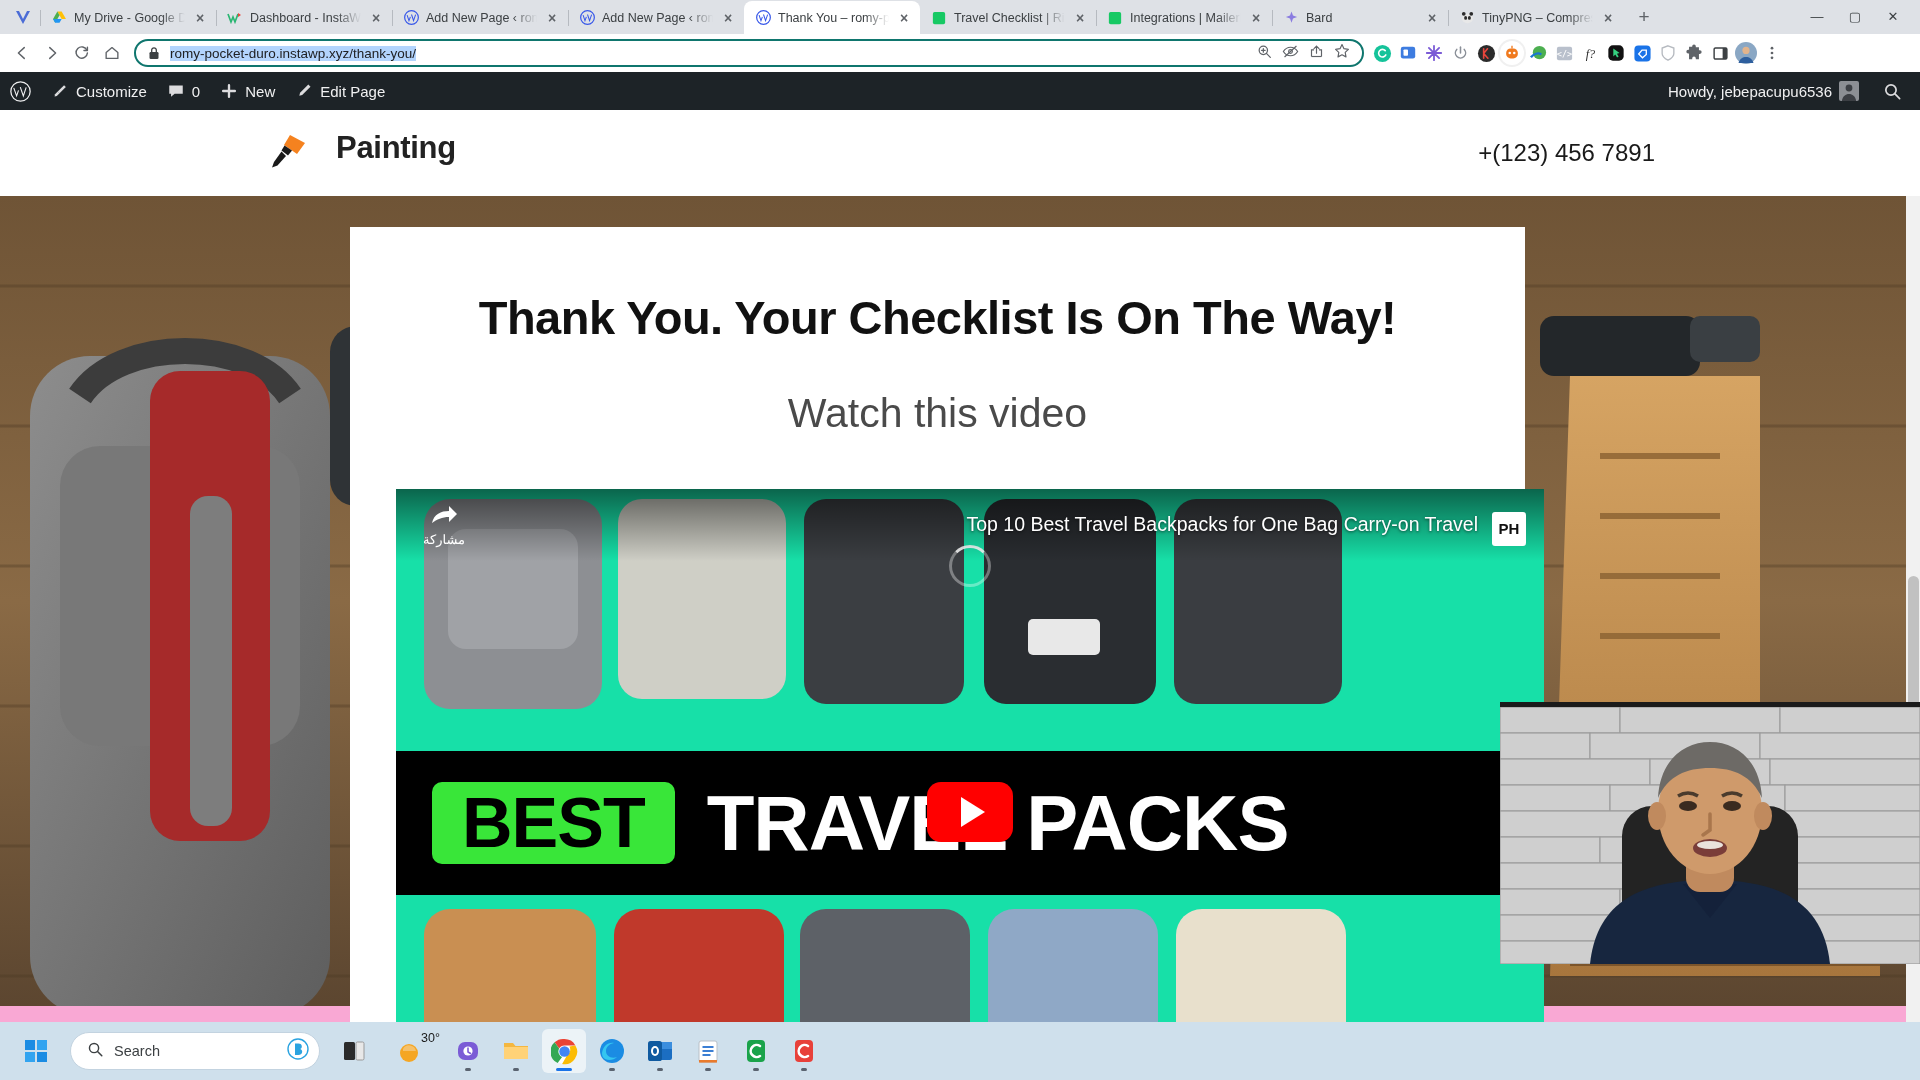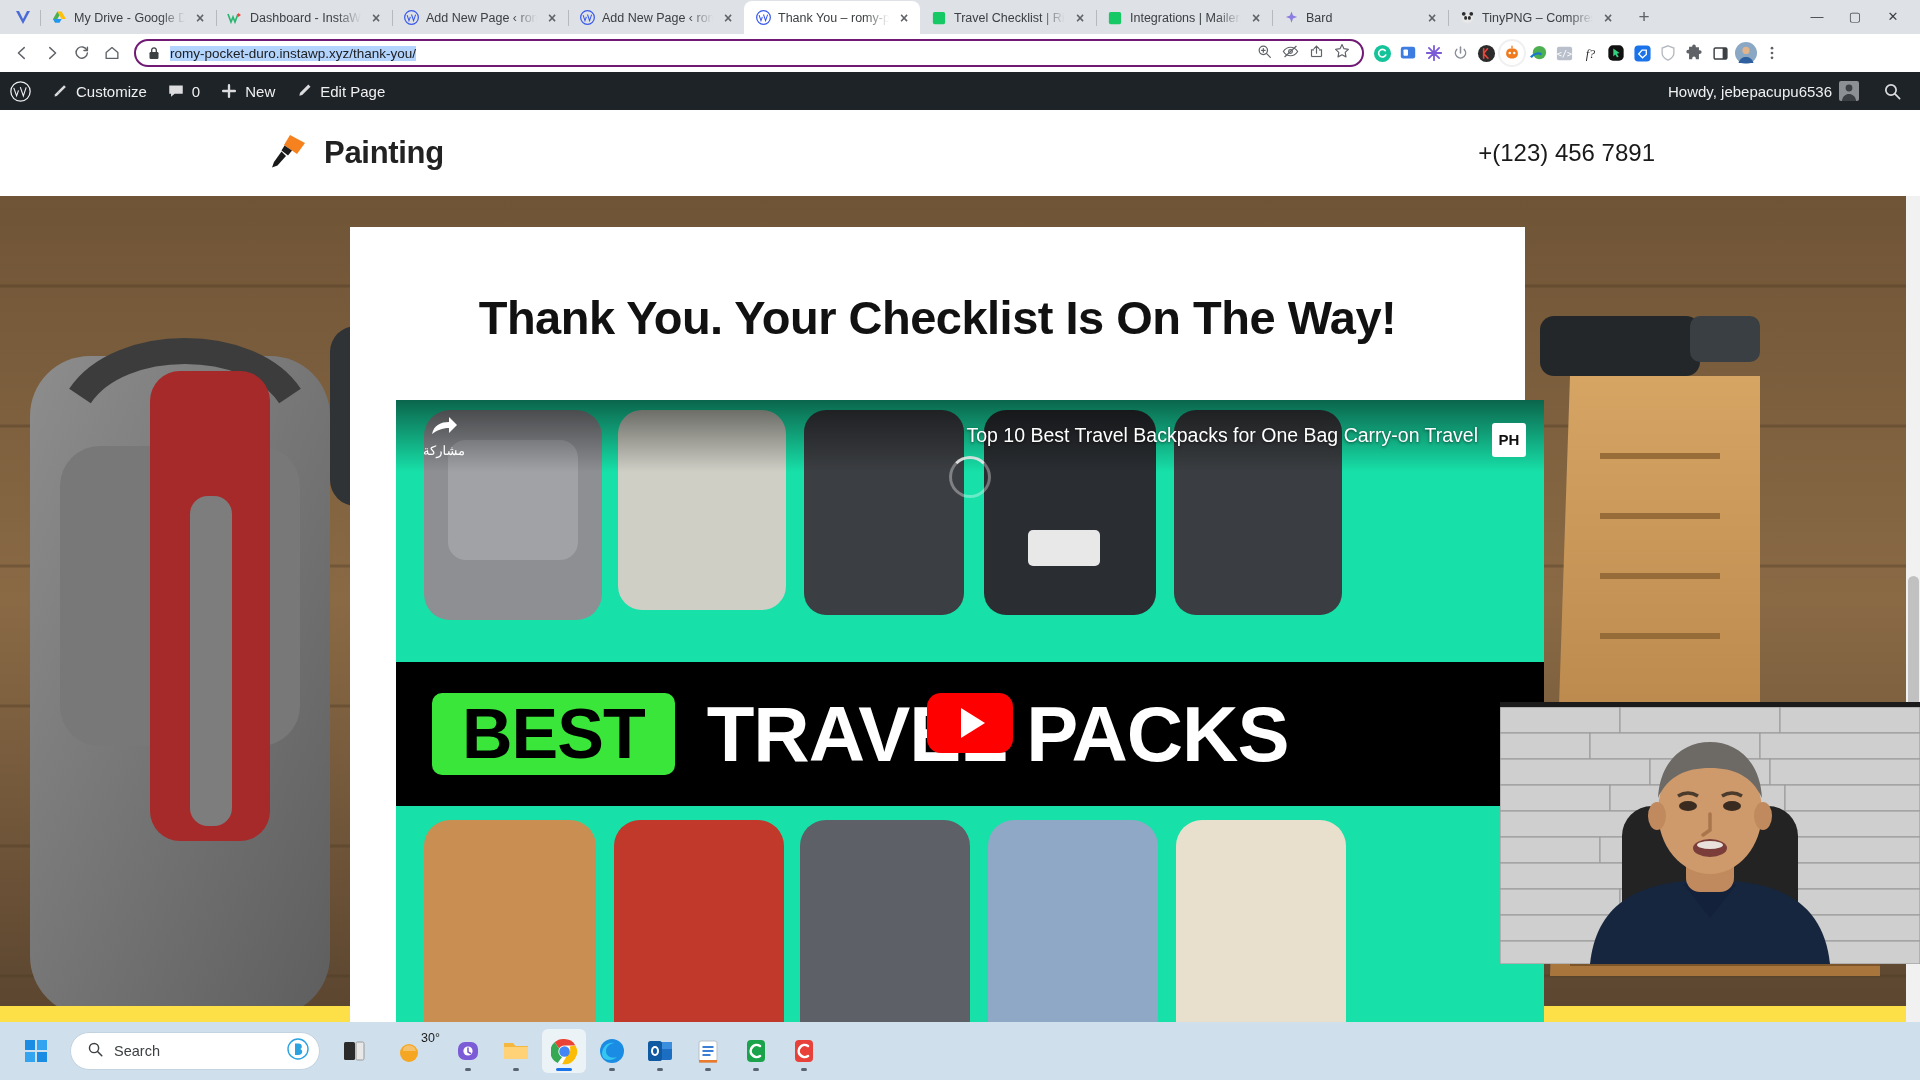--- a/index.html
+++ b/index.html
@@ -53,21 +53,21 @@
   
   .toolbar {
     height: 38px; background: #fff; display: flex; align-items: center;
     padding: 0 8px; gap: 2px;
   }
   .tb-icon { width: 28px; height: 28px; display:flex;align-items:center;justify-content:center;
              color:#5f6368; flex:0 0 auto;}
   .omnibox {
     flex: 0 0 1230px; height: 28px; background: #f1f3f4; border-radius: 14px;
     display: flex; align-items: center; padding: 0 8px 0 12px; gap: 8px; margin-left: 6px;
-    border: 2px solid #701a75; background:#fff;
+    border: 2px solid #0f766e; background:#fff;
   }
   .omnibox .lock { flex: 0 0 14px; color:#5f6368; display:flex;align-items:center; }
   .omnibox .url {
     flex: 1 1 auto; font-size: 13.5px; color: #202124; white-space: nowrap; overflow: hidden;
   }
   .omnibox .url .sel { background: #b3d4fd; padding: 1px 0; }
   .omnibox .om-icons { display:flex; align-items:center; gap: 10px; color:#5f6368; flex:0 0 auto; padding-right:4px;}
   .ext-bar { display:flex; align-items:center; gap: 2px; margin-left: 4px; }
   .ext { width: 24px; height: 24px; display:flex; align-items:center; justify-content:center; border-radius:50%; }
 
@@ -80,27 +80,27 @@
   .wpbar-item { display:flex; align-items:center; gap:7px; padding: 0 10px; height: 38px; color:#f0f0f1; }
   .wpbar-item .wicon { display:flex;align-items:center;justify-content:center; }
   .wpbar-right { margin-left:auto; display:flex; align-items:center; padding-right: 6px; gap: 8px; }
   .wp-avatar { width: 20px; height: 20px; background:#8c8f94; border-radius:2px; display:flex;align-items:flex-end;justify-content:center;overflow:hidden;}
 
   
   .site { position: relative; width:1920px; height: calc(1022px - 34px - 38px - 38px); overflow:hidden; }
   .site-header {
     height: 86px; background: #fff; display:flex; align-items:center; position:relative; z-index:3;
   }
-  .logo { display:flex; align-items:center; gap: 14px; margin-left: 268px; }
+  .logo { display:flex; gap: 26px; margin-left: 268px; }
   .logo-text { font-size: 31px; font-weight: 700; color: #222; letter-spacing: -0.3px; }
   .phone { margin-left:auto; margin-right: 265px; font-size: 24px; color:#1a1a1a; font-weight:400; }
 
   .hero {
     position: relative; height: calc(100% - 86px); overflow:hidden;
-    background: #fde047;
+    background: #f9a8d4;
   }
   .hero-bg { position:absolute; inset:0; }
 
   .card {
     position: absolute; left: 350px; top: 31px; width: 1175px; min-height: 900px;
     background: #fff; padding: 40px 46px 0 46px; text-align:center; z-index: 2;
   }
   .card h1 {
     font-size: 47px; line-height: 1.25; font-weight: 800; color: #111;
     letter-spacing: -0.5px; margin-top: 22px; font-family: "Liberation Sans", sans-serif;
@@ -588,20 +588,21 @@
         <g stroke="#8b6232" stroke-width="6" opacity="0.8">
           <path d="M1600 260h120M1600 320h120M1600 380h120M1600 440h120"></path>
         </g>
 
         <rect x="1540" y="120" width="160" height="60" rx="14" fill="#23272a"></rect>
         <rect x="1690" y="120" width="70" height="46" rx="10" fill="#3a3f43"></rect>
       </svg>
 
       <div class="card">
         <h1>Thank You. Your Checklist Is On The Way!</h1>
+        <h2>Watch this video</h2>
 
         <div class="video">
 
           <svg width="1148" height="646" viewBox="0 0 1148 646" preserveAspectRatio="none" style="position:absolute;inset:0;">
             <rect width="1148" height="646" fill="#17e0a8"></rect>
 
             <g>
               <rect x="28" y="10" width="178" height="210" rx="26" fill="#8d8f93"></rect>
               <rect x="52" y="40" width="130" height="120" rx="18" fill="#a0a2a6"></rect>
               <rect x="222" y="10" width="168" height="200" rx="24" fill="#cfcfc6"></rect>

